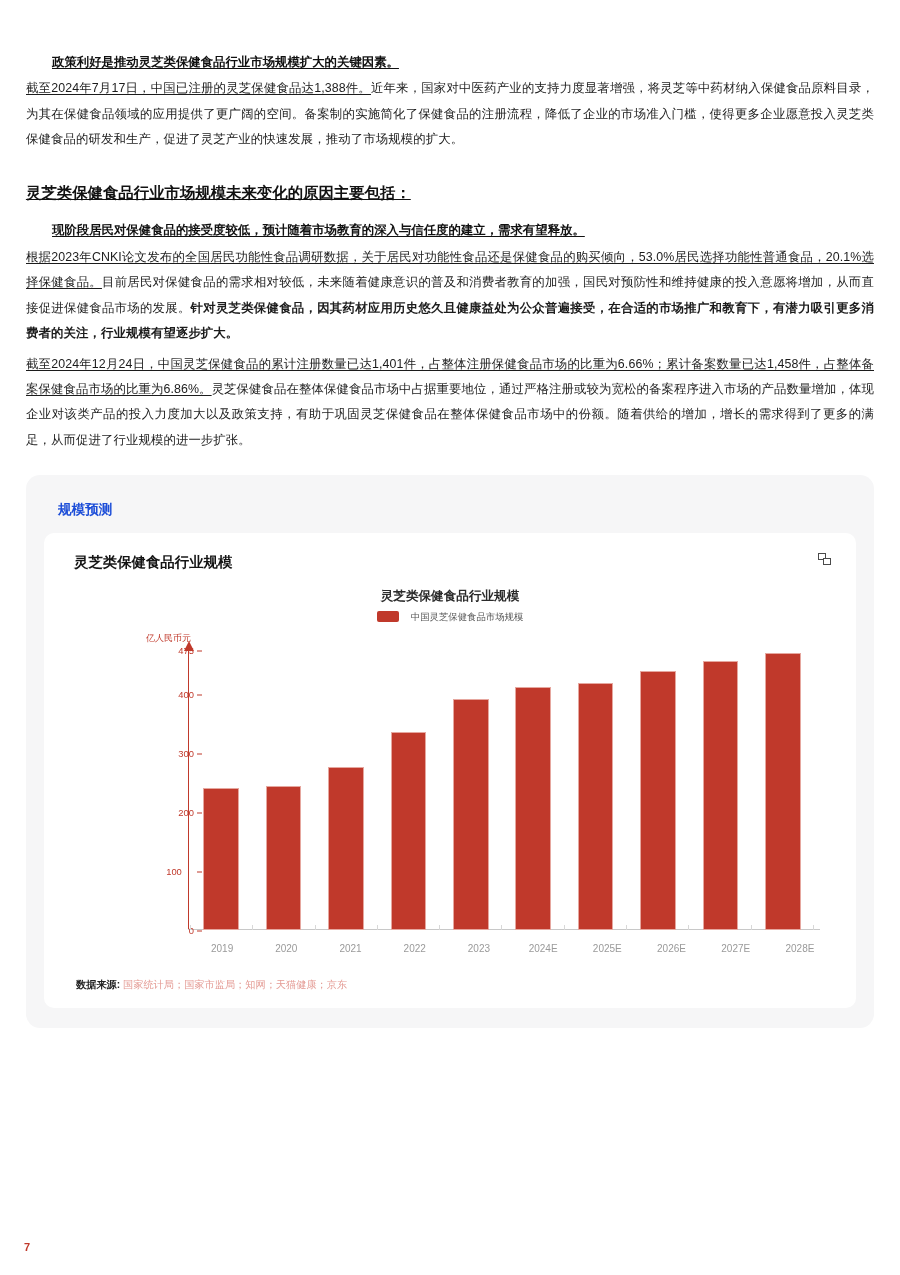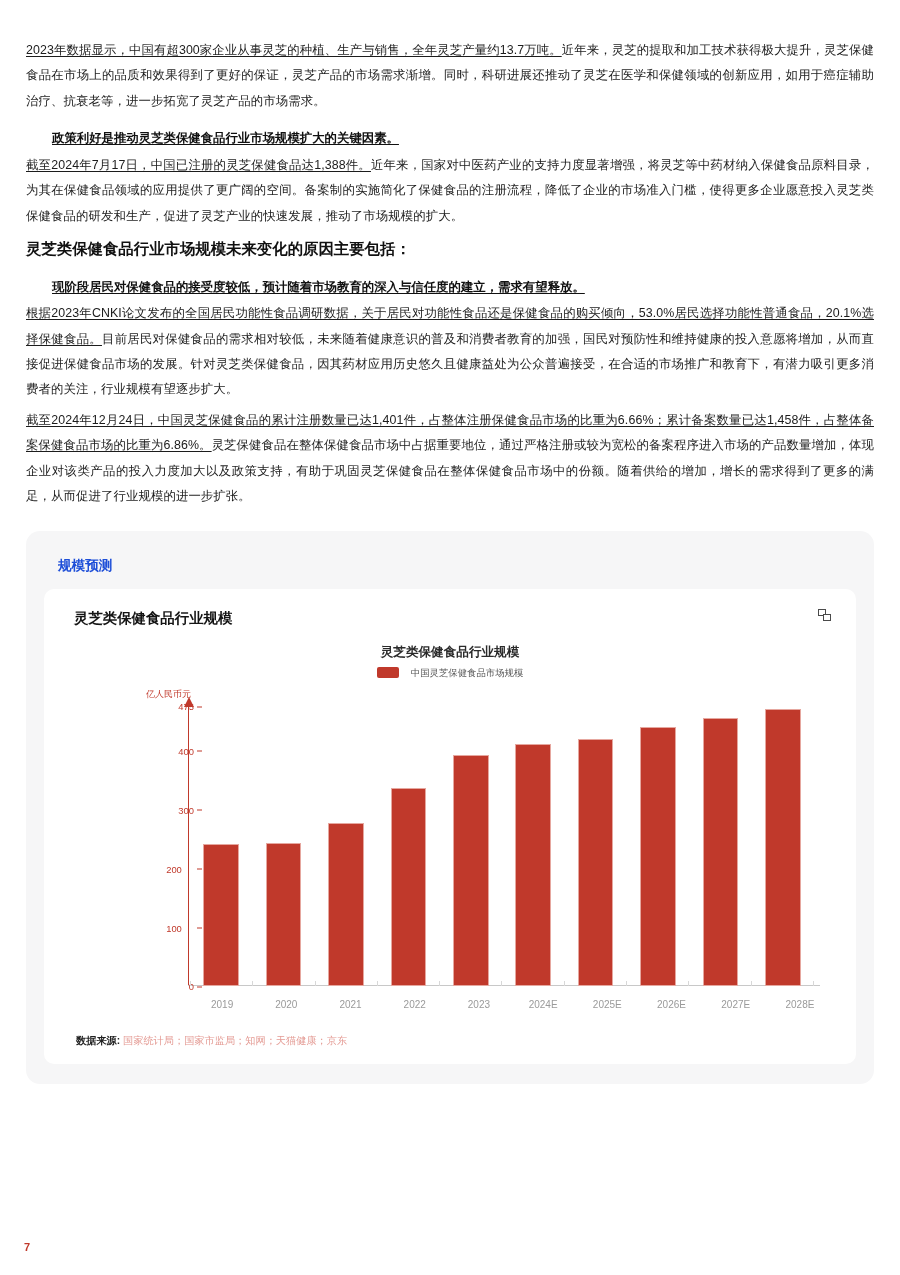--- a/index.html
+++ b/index.html
@@ -30,38 +30,39 @@
     letter-spacing: 0.1px;
     text-align: justify;
     margin: 0 0 5px 0;
     color: #1c1c1c;
   }
   .para .u {
     text-decoration: underline;
     text-underline-offset: 2px;
   }
   .para .b {
-    font-weight: normal;
+    font-weight: bold;
   }
   .lead {
     font-size: 12.4px;
     line-height: 2.05;
     font-weight: bold;
     text-decoration: underline;
     text-underline-offset: 2px;
     margin: 12px 0 1px 0;
     text-indent: 26px;
     color: #111;
   }
   .section-head {
     font-size: 15.4px;
     font-weight: bold;
     line-height: 1.8;
-    margin: 6px 0 8px 0;
+    margin: 26px 0 8px 0;
     color: #111;
+    text-decoration: underline;
   }
 
   
   .panel {
     margin-top: 22px;
     background: #f6f6f7;
     border-radius: 14px;
     padding: 18px 18px 20px 18px;
     box-sizing: border-box;
   }
@@ -267,21 +268,20 @@
     font-size: 11px;
     color: #c0392b;
     font-weight: bold;
   }
 </style>
 </head>
 <body>
 
 <div class="page">
 
-  <p class="para"><span class="u">2023年数据显示，中国有超300家企业从事灵芝的种植、生产与销售，全年灵芝产量约13.7万吨。</span><span>近年来，灵芝的提取和加工技术获得极大提升，灵芝保健食品在市场上的品质和效果得到了更好的保证，灵芝产品的市场需求渐增。同时，科研进展还推动了灵芝在医学和保健领域的创新应用，如用于癌症辅助治疗、抗衰老等，进一步拓宽了灵芝产品的市场需求。</span></p>
 
   <p class="lead">政策利好是推动灵芝类保健食品行业市场规模扩大的关键因素。</p>
 
   <p class="para"><span class="u">截至2024年7月17日，中国已注册的灵芝保健食品达1,388件。</span><span>近年来，国家对中医药产业的支持力度显著增强，将灵芝等中药材纳入保健食品原料目录，为其在保健食品领域的应用提供了更广阔的空间。备案制的实施简化了保健食品的注册流程，降低了企业的市场准入门槛，使得更多企业愿意投入灵芝类保健食品的研发和生产，促进了灵芝产业的快速发展，推动了市场规模的扩大。</span></p>
 
   <h2 class="section-head">灵芝类保健食品行业市场规模未来变化的原因主要包括：</h2>
 
   <p class="lead">现阶段居民对保健食品的接受度较低，预计随着市场教育的深入与信任度的建立，需求有望释放。</p>
 
   <p class="para"><span class="u">根据2023年CNKI论文发布的全国居民功能性食品调研数据，关于居民对功能性食品还是保健食品的购买倾向，53.0%居民选择功能性普通食品，20.1%选择保健食品。</span><span>目前居民对保健食品的需求相对较低，未来随着健康意识的普及和消费者教育的加强，国民对预防性和维持健康的投入意愿将增加，从而直接促进保健食品市场的发展。</span><span class="b">针对灵芝类保健食品，因其药材应用历史悠久且健康益处为公众普遍接受，在合适的市场推广和教育下，有潜力吸引更多消费者的关注，行业规模有望逐步扩大。</span></p>
@@ -311,21 +311,21 @@
 
         <div class="plot-wrap">
           <div class="y-unit">亿人民币元</div>
           <div class="axis-area">
             <div class="y-axis"></div>
             <div class="y-axis-arrow"></div>
             <div class="x-axis"></div>
             <div id="yticks">
                 <div class="ytick" style="top: 100%;">0<i></i></div>
                 <div class="ytick" style="top: 78.9474%; text-align: center;">100<i></i></div>
-                <div class="ytick" style="top: 57.8947%; text-align: center;">200<i></i></div>
+                <div class="ytick" style="top: 57.8947%;">200<i></i></div>
                 <div class="ytick" style="top: 36.8421%;">300<i></i></div>
                 <div class="ytick" style="top: 15.7895%;">400<i></i></div>
                 <div class="ytick" style="top: 0%;">475<i></i></div>
               </div>
             <div class="bars" id="bars">
                 <div class="bar-slot">
                   <div class="bar" title="2019: 242" style="height: 50.9474%; background: rgb(192, 57, 43);"></div>
                 </div>
                 <div class="bar-slot">
                   <div class="bar" title="2020: 244" style="height: 51.3684%; background: rgb(192, 57, 43);"></div>

